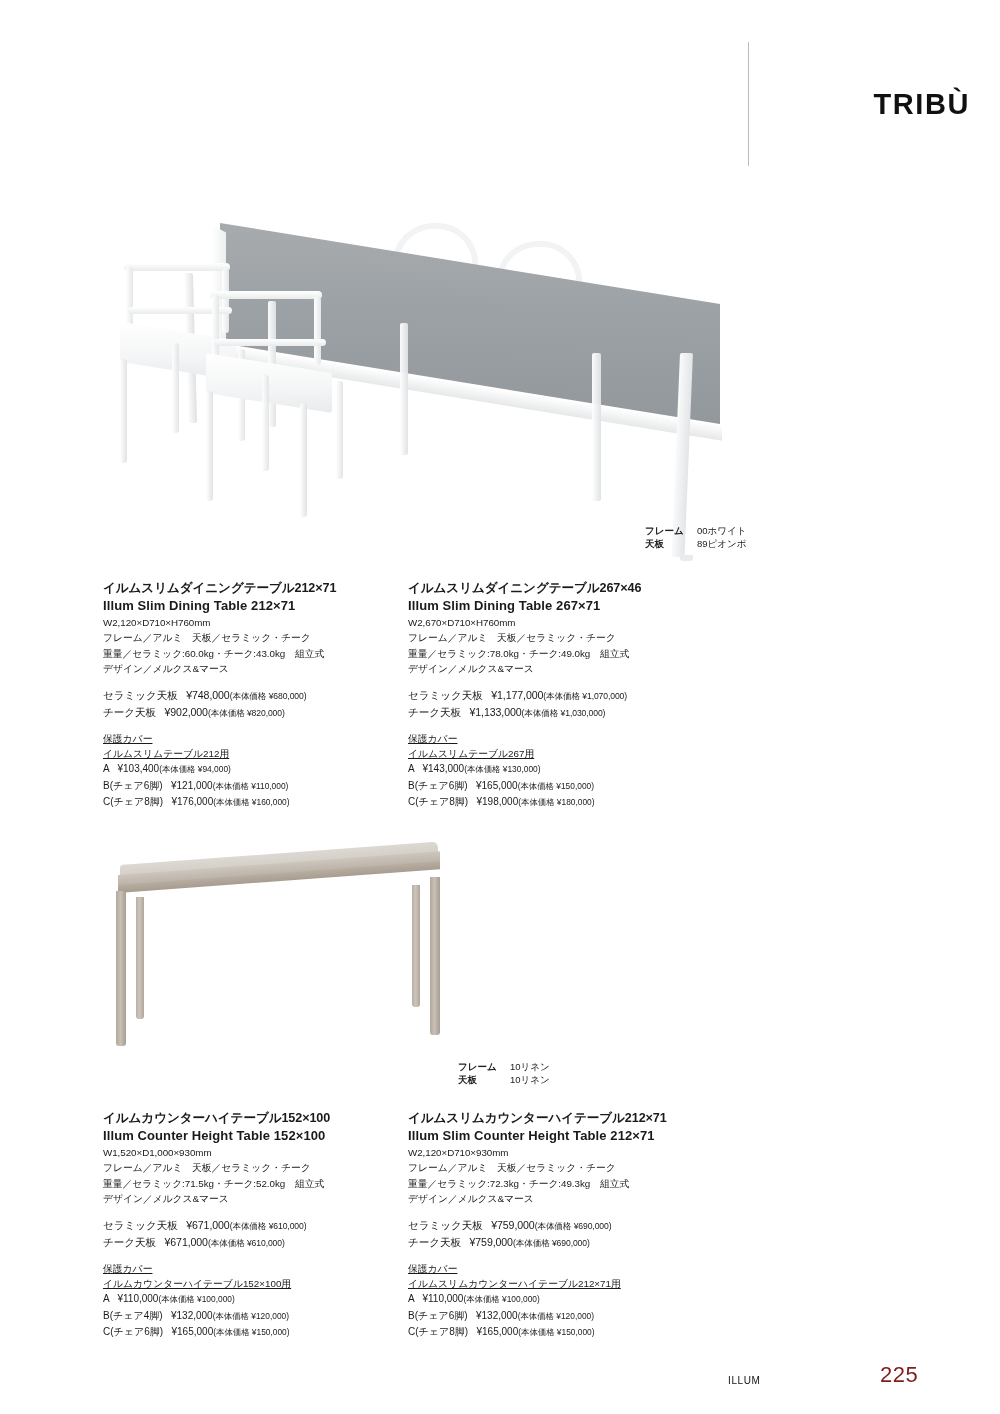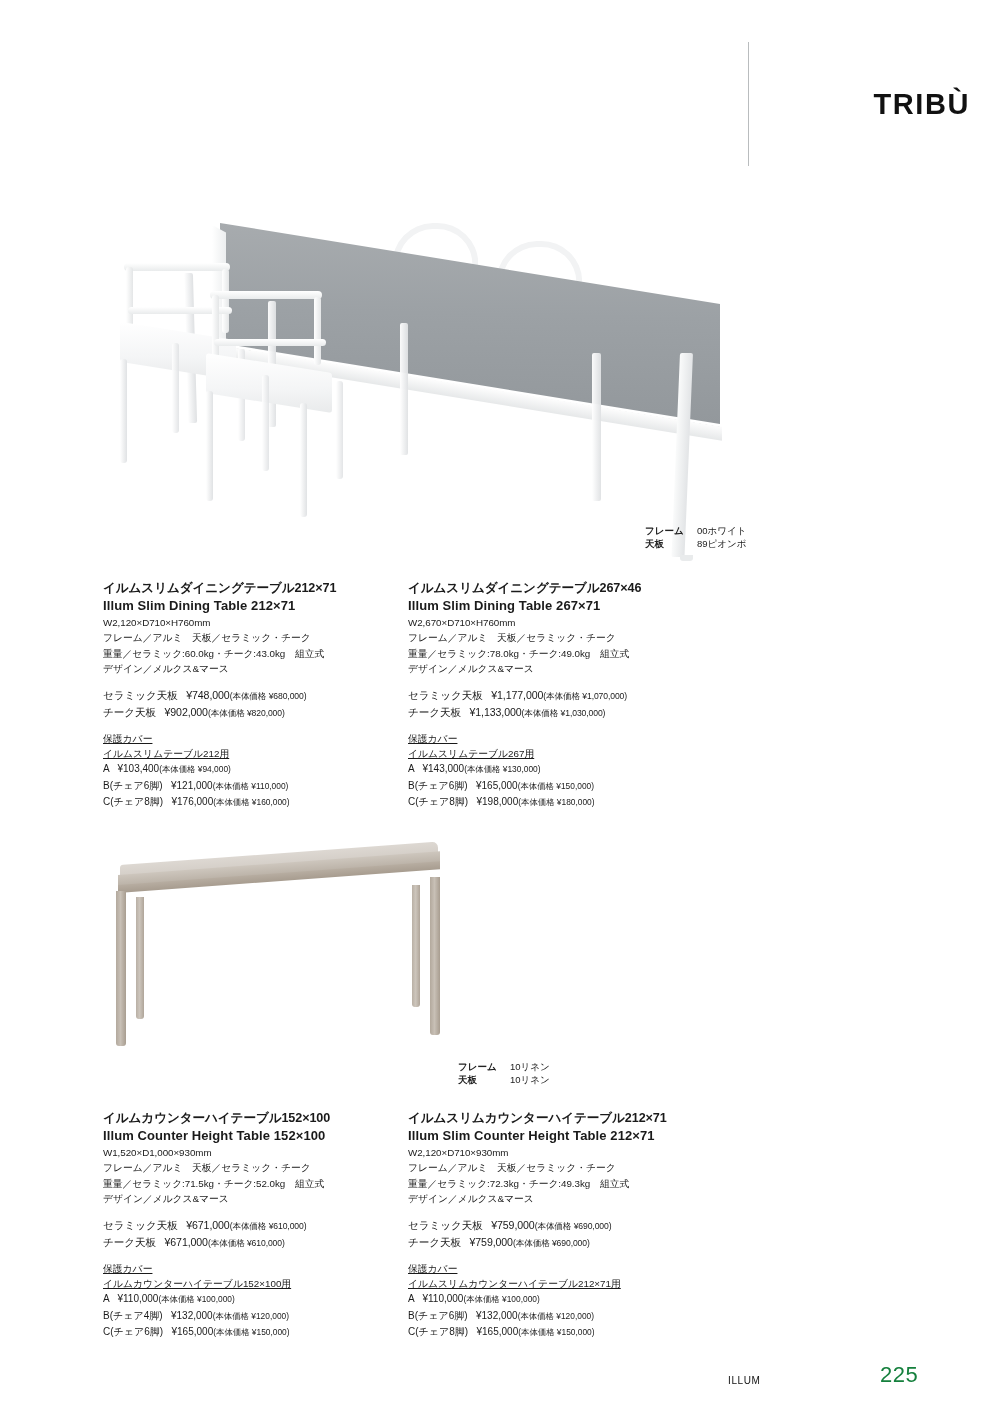--- a/index.html
+++ b/index.html
@@ -160,21 +160,21 @@
   .prod .cover-line .sub { font-size: 8.4px; }
 
   
   .footer-brand {
     position: absolute; left: 728px; top: 1375px;
     font-size: 10px; letter-spacing: 0.6px; color: #111;
   }
   .footer-page {
     position: absolute; left: 880px; top: 1362px; width: 60px;
     text-align: left;
-    font-size: 22px; letter-spacing: 0.5px; color: #15803d;
+    font-size: 22px; letter-spacing: 0.5px; color: #7f1d1d;
   }
 </style>
 </head>
 <body>
 
 <div class="page">
 
   <div class="brand-rule"></div>
   <div class="brand-logo">TRIBÙ</div>
 

